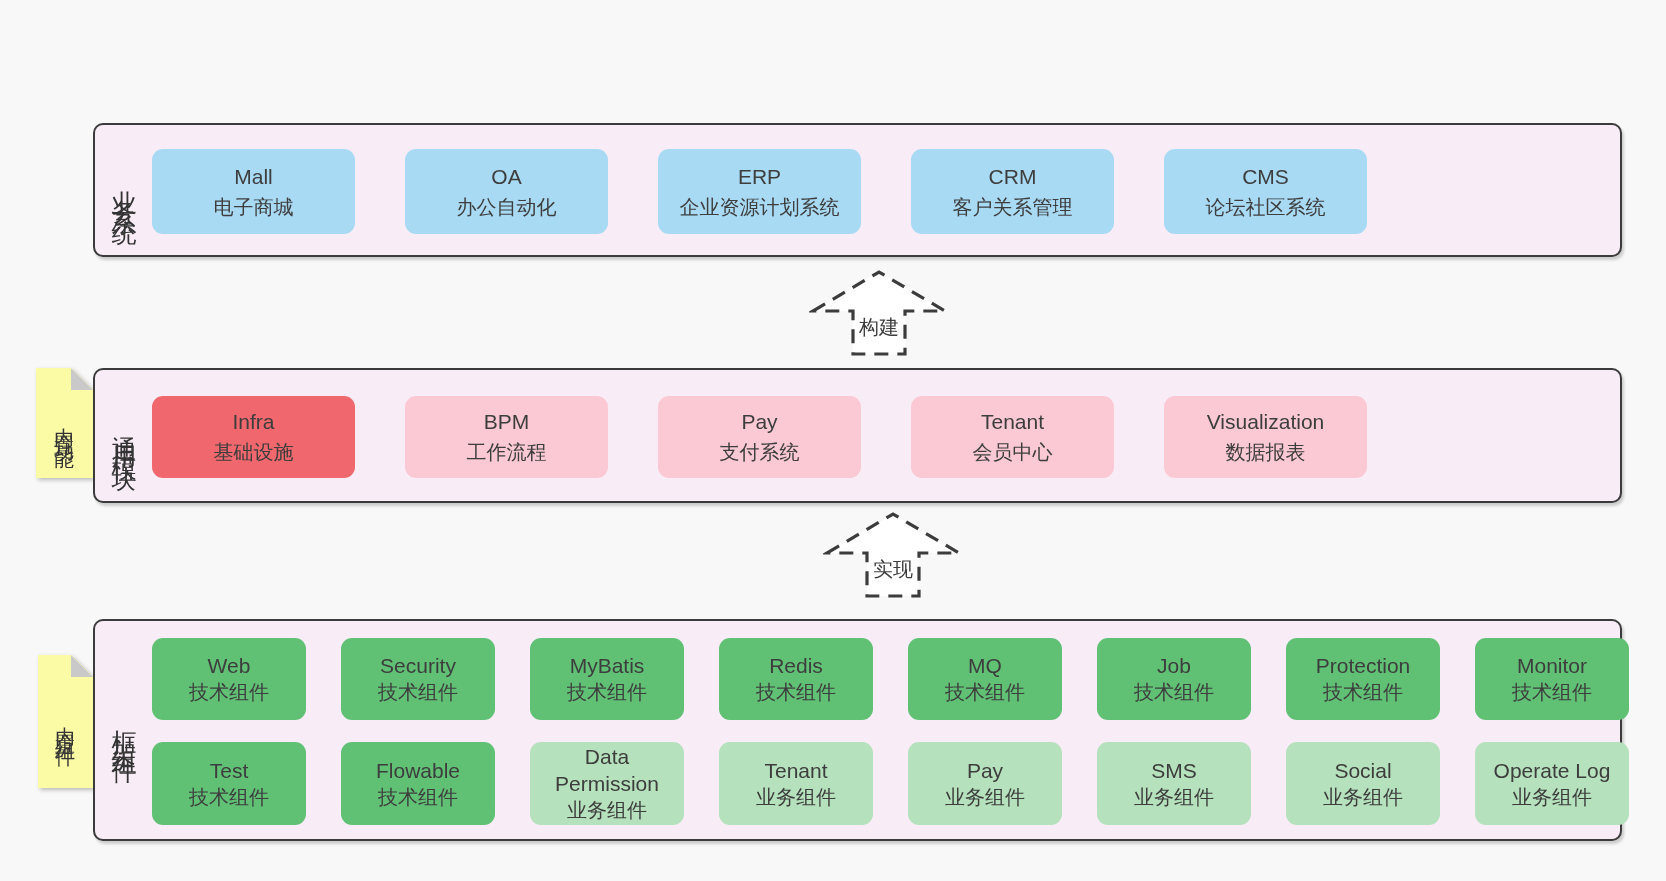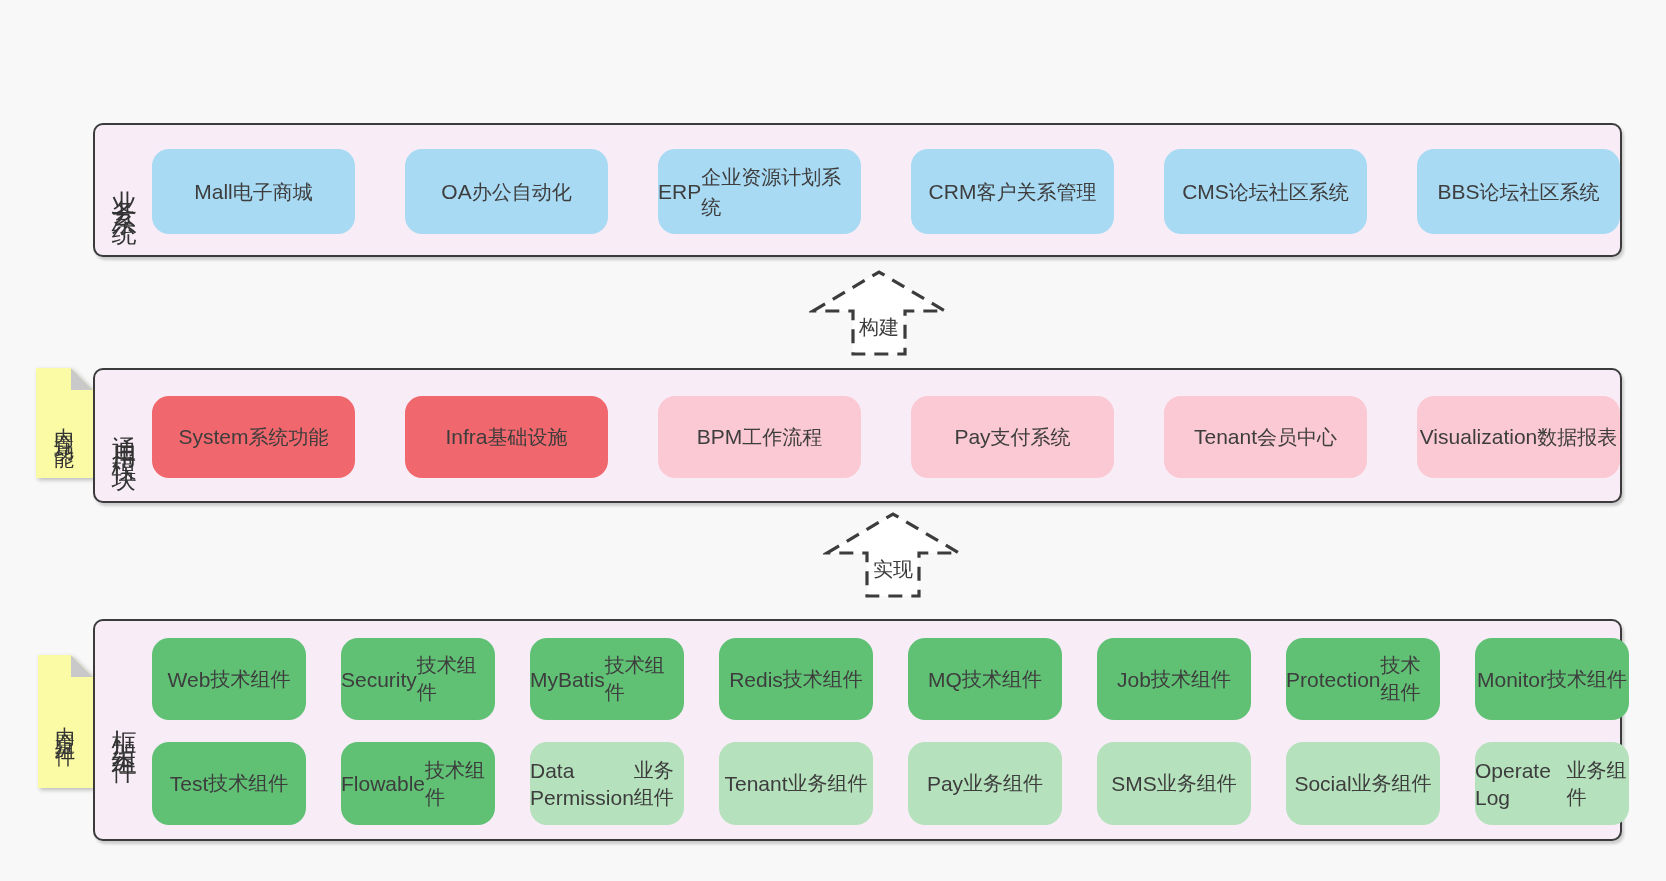--- a/index.html
+++ b/index.html
@@ -24,22 +24,23 @@
     writing-mode:vertical-rl;text-orientation:upright;
     font-size:25px;letter-spacing:10px;color:#333;line-height:1;white-space:nowrap;
   }
   
   .row{position:absolute;display:flex;}
   #band1 .row{left:57px;top:24px;gap:50px;}
   #band2 .row{left:57px;top:26px;gap:50px;}
   #band3 .row1{left:57px;top:17px;gap:35px;}
   #band3 .row2{left:57px;top:121px;gap:35px;}
   .box{
-    box-sizing:border-box;border-radius:17px;
-    display:flex;align-items:center;justify-content:center;
+    box-sizing:border-box;border-radius:11px;
+    display:flex;flex-direction:column;align-items:center;justify-content:center;
+    text-align:center;
   }
   .w6{width:203px;height:85px;}
   #band2 .w6{height:82px;}
   .w8{width:154px;height:82px;}
   .row2 .w8{height:83px;}
   .bt{font-size:21px;line-height:30px;}
   .bs{font-size:20px;line-height:30px;}
   #band3 .bt,#band3 .bs{line-height:27px;}
   .c-blue{background:#a9daf4;}
   .c-red{background:#f0686d;}
@@ -96,24 +97,20 @@
         <div class="bs">企业资源计划系统</div>
       </div>
       <div class="box w6 c-blue">
         <div class="bt">CRM</div>
         <div class="bs">客户关系管理</div>
       </div>
       <div class="box w6 c-blue">
         <div class="bt">CMS</div>
         <div class="bs">论坛社区系统</div>
       </div>
-      <div class="box w6 c-blue">
-        <div class="bt">BBS</div>
-        <div class="bs">论坛社区系统</div>
-      </div>
     </div>
   </div>
 
   <div class="arrow" id="arrow1">
     <svg viewBox="0 0 140 90">
       <path d="M4 43 L70 4 L136 43 L96 43 L96 86 L44 86 L44 43 Z" fill="#ffffff" stroke="#3c3c3c" stroke-width="3.2" stroke-dasharray="14 9"></path>
     </svg>
     <div class="arrow-label"><span>构建</span></div>
   </div>
 
@@ -123,24 +120,20 @@
       <span class="vtext">内置功能</span>
     </div>
   </div>
 
   <div class="band" id="band2">
     <div class="band-label">
       <span class="vtext">通用模块</span>
     </div>
     <div class="row">
       <div class="box w6 c-red">
-        <div class="bt">System</div>
-        <div class="bs">系统功能</div>
-      </div>
-      <div class="box w6 c-red">
         <div class="bt">Infra</div>
         <div class="bs">基础设施</div>
       </div>
       <div class="box w6 c-pink">
         <div class="bt">BPM</div>
         <div class="bs">工作流程</div>
       </div>
       <div class="box w6 c-pink">
         <div class="bt">Pay</div>
         <div class="bs">支付系统</div>

